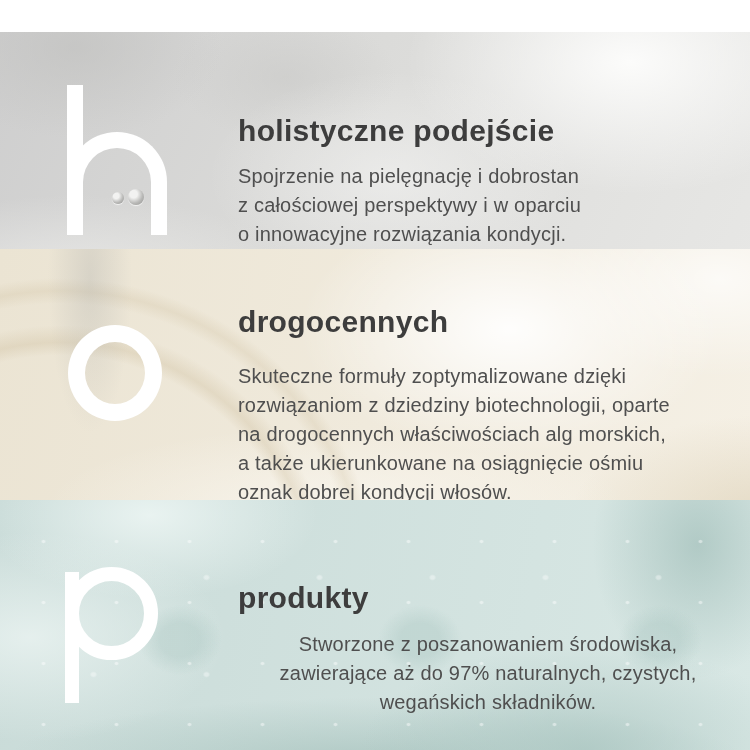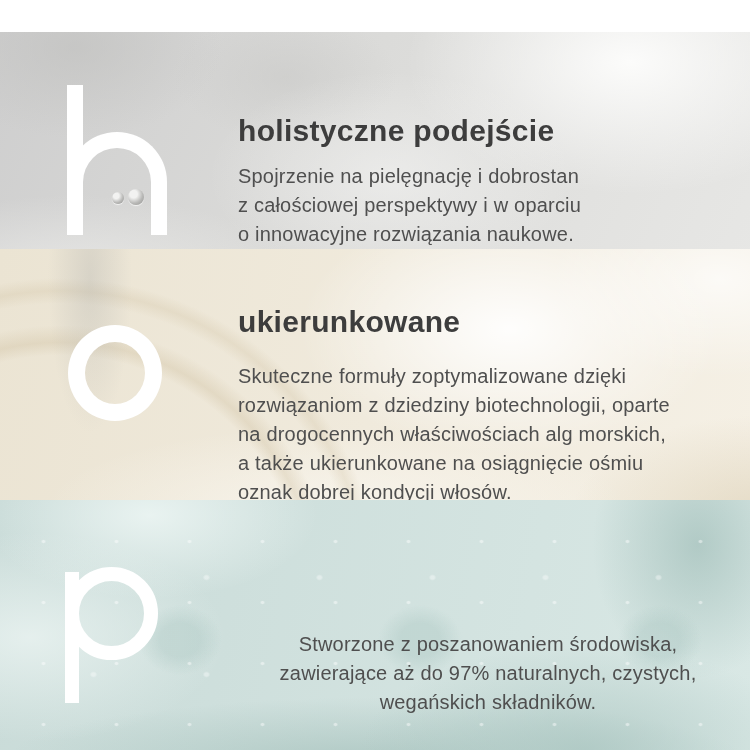--- a/index.html
+++ b/index.html
@@ -101,39 +101,40 @@
     <div class="glyph letter-h">
       <span class="sr">h</span>
       <div class="arch"></div>
       <div class="stem"></div>
     </div>
     <div class="bubble bubble-1"></div>
     <div class="bubble bubble-2"></div>
     <h2 class="heading s1-heading">holistyczne podejście</h2>
     <p class="body-text s1-body">Spojrzenie na pielęgnację i dobrostan
 z całościowej perspektywy i w oparciu
-o innowacyjne rozwiązania naukowe.</p>
+o innowacyjne rozwiązania kondycji.</p>
   </section>
 
   <section class="section section-2">
     <div class="glyph letter-o">
       <span class="sr">o</span>
     </div>
-    <h2 class="heading s2-heading">ukierunkowane</h2>
+    <h2 class="heading s2-heading">drogocennych</h2>
     <p class="body-text s2-body">Skuteczne formuły zoptymalizowane dzięki
 rozwiązaniom z dziedziny biotechnologii, oparte
 na drogocennych właściwościach alg morskich,
 a także ukierunkowane na osiągnięcie ośmiu
 oznak dobrej kondycji włosów.</p>
   </section>
 
   <section class="section section-3">
     <div class="glyph letter-p">
       <span class="sr">p</span>
       <div class="bowl"></div>
       <div class="stem"></div>
     </div>
+    <h2 class="heading s3-heading">produkty</h2>
     <p class="body-text s3-body">Stworzone z poszanowaniem środowiska,
 zawierające aż do 97% naturalnych, czystych,
 wegańskich składników.</p>
   </section>
 
 </div>
 
 </body></html>

